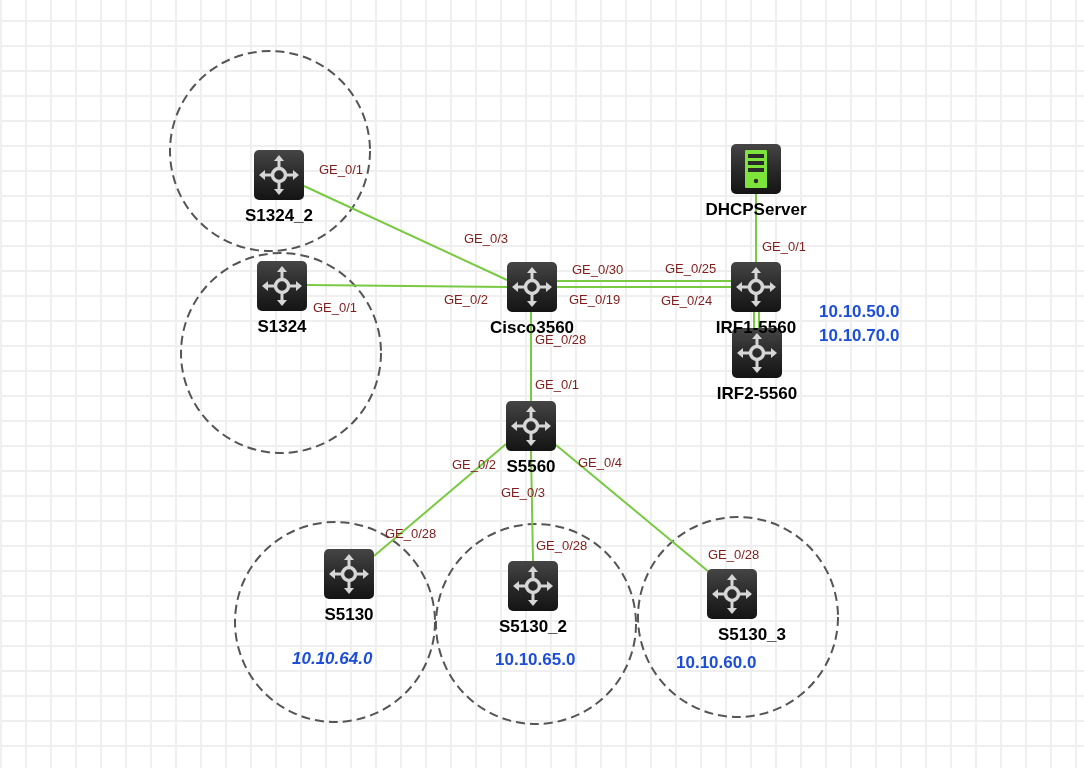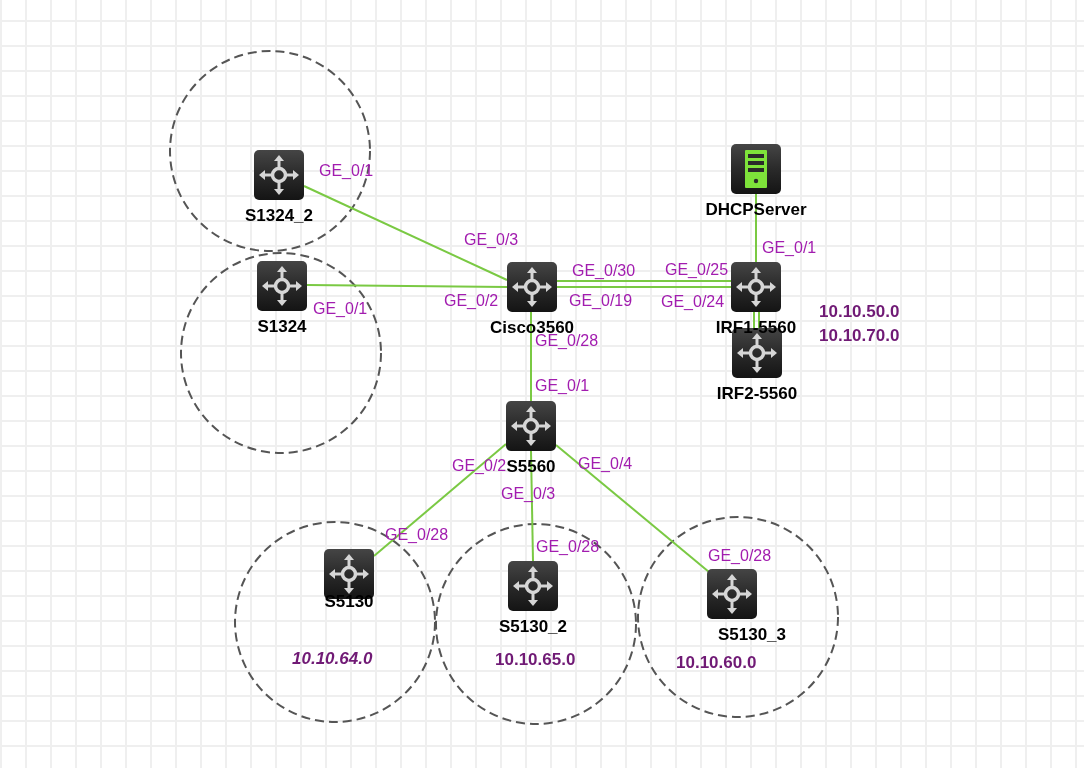--- a/index.html
+++ b/index.html
@@ -12,22 +12,22 @@
     background-size:25px 25px;
     background-position:0 0, 0 20px;
     font-family:"Liberation Sans", sans-serif;
   }
   #canvas { position:absolute; left:0; top:0; width:1084px; height:768px; }
   .node { position:absolute; width:50px; height:50px; border-radius:5px;
     background:linear-gradient(to bottom,#454545 0%,#2a2a2a 50%,#141414 100%); }
   .node svg { position:absolute; left:0; top:0; }
   .node-label { position:absolute; font-weight:bold; font-size:17px; color:#000000;
     white-space:nowrap; transform:translateX(-50%); }
-  .port-label { position:absolute; font-size:16px; color:#a21caf; white-space:nowrap; }
-  .subnet { position:absolute; font-weight:bold; font-size:17px; color:#701a75; white-space:nowrap; }
+  .port-label { position:absolute; font-size:13px; color:#7f1d1d; white-space:nowrap; }
+  .subnet { position:absolute; font-weight:bold; font-size:17px; color:#1d4ed8; white-space:nowrap; }
 </style>
 </head>
 <body>
 
 <svg id="canvas" width="1084" height="768">
   <g fill="none" stroke="#555555" stroke-width="2" stroke-dasharray="9,5">
     <circle cx="270" cy="151" r="100"></circle>
     <circle cx="281" cy="353" r="100"></circle>
     <circle cx="335" cy="622" r="100"></circle>
     <circle cx="536" cy="624" r="100"></circle>
@@ -99,21 +99,21 @@
       <use href="#sw"></use>
     </svg>
 </div>
 <div class="node-label" style="left:531px;top:457px;">S5560</div>
 
 <div class="node" style="left:324px;top:549px;">
   <svg width="50" height="50">
       <use href="#sw"></use>
     </svg>
 </div>
-<div class="node-label" style="left:349px;top:592px;">S5130</div>
+<div class="node-label" style="left:349px;top:605px;">S5130</div>
 
 <div class="node" style="left:508px;top:561px;">
   <svg width="50" height="50">
       <use href="#sw"></use>
     </svg>
 </div>
 <div class="node-label" style="left:533px;top:617px;">S5130_2</div>
 
 <div class="node" style="left:707px;top:569px;">
   <svg width="50" height="50">

